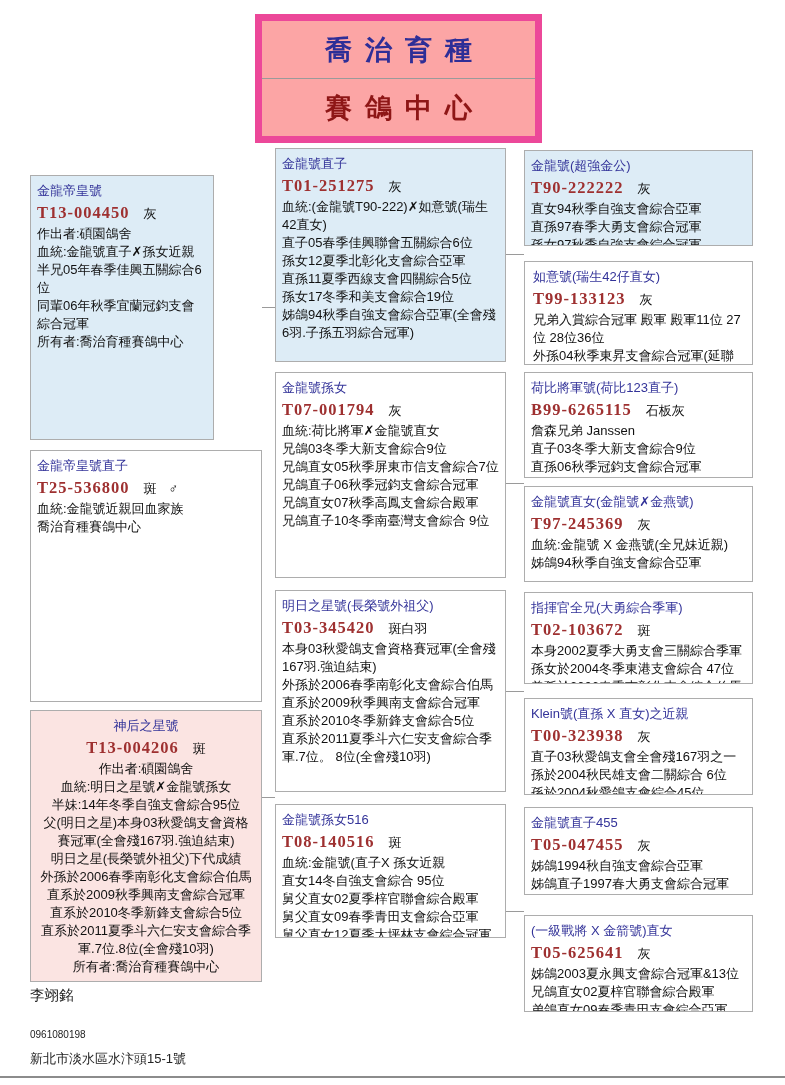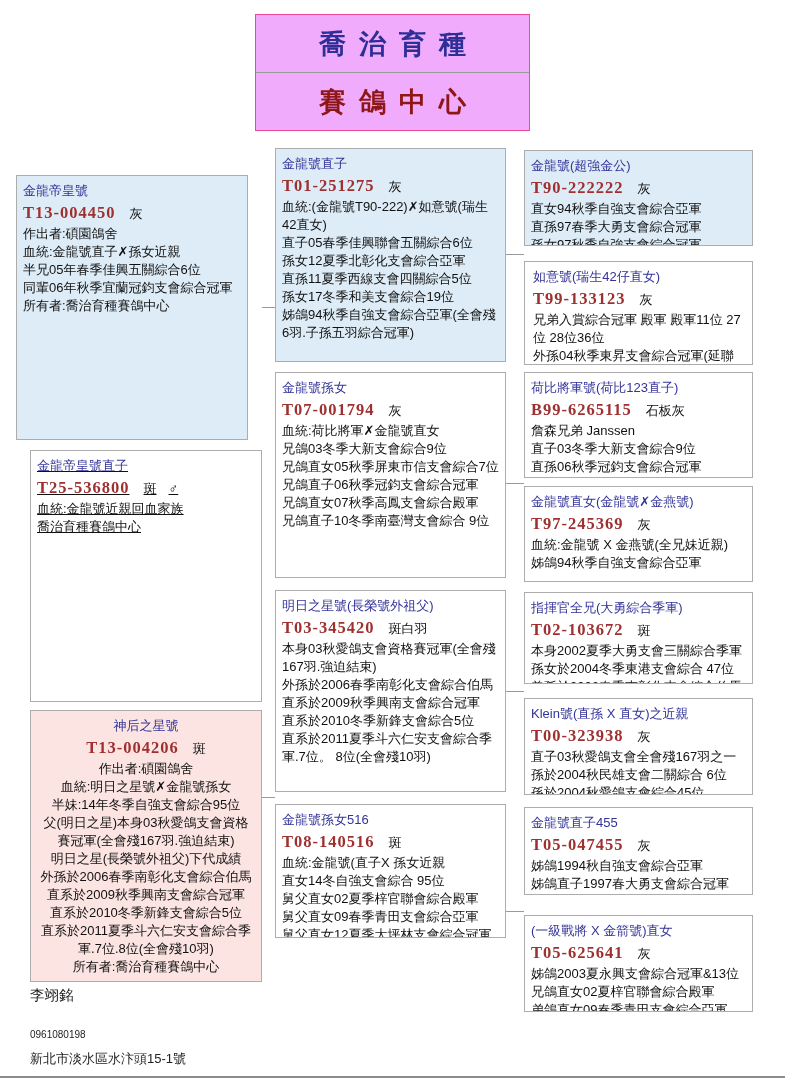--- a/index.html
+++ b/index.html
@@ -1,20 +1,20 @@
 <!DOCTYPE html>
 <html><head>
 <meta charset="utf-8">
 <style>
   html,body{margin:0;padding:0;background:#ffffff;}
   #page{position:relative;width:785px;height:1085px;background:#ffffff;overflow:hidden;
         font-family:"Liberation Sans",sans-serif;color:#111;}
 
   
-  .hdr{position:absolute;left:255px;top:14px;width:273px;border:1px solid #ec4899;background:#f0abfc;}
+  .hdr{position:absolute;left:255px;top:14px;width:273px;border:7px solid #ec4899;background:#fca5a5;}
   .hdr-cell{height:57px;display:flex;align-items:center;justify-content:center;
             font-family:"Liberation Serif",serif;font-size:27px;font-weight:bold;
             letter-spacing:13px;text-indent:13px;}
   .hdr-top{border-bottom:1px solid #9a9a9a;color:#2e2e97;}
   .hdr-bottom{color:#8e1616;}
 
   
   .box{position:absolute;border:1px solid #adadad;background:#fff;box-sizing:border-box;
        padding:5px 6px;overflow:hidden;font-size:13px;line-height:18px;}
   .box.bluebg{background:#ddecf6;}
@@ -41,30 +41,30 @@
 </head>
 <body>
 
 <div id="page">
 
   <div class="hdr">
     <div class="hdr-cell hdr-top">喬治育種</div>
     <div class="hdr-cell hdr-bottom">賽鴿中心</div>
   </div>
 
-  <div class="box bluebg" style="left:16px;top:175px;width:232px;height:265px;">
+  <div class="box bluebg" style="left:30px;top:175px;width:184px;height:265px;">
       <div class="btitle">金龍帝皇號</div>
       <div class="ringrow"><span class="ring">T13-004450</span><span class="note">灰</span></div>
       <div class="bline">作出者:碩園鴿舍</div>
       <div class="bline">血統:金龍號直子✗孫女近親</div>
       <div class="bline">半兄05年春季佳興五關綜合6位</div>
       <div class="bline">同輩06年秋季宜蘭冠鈞支會綜合冠軍</div>
       <div class="bline">所有者:喬治育種賽鴿中心</div>
     </div>
-  <div class="box" style="left:30px;top:450px;width:232px;height:252px;text-decoration:underline;">
+  <div class="box" style="left:30px;top:450px;width:232px;height:252px;">
       <div class="btitle">金龍帝皇號直子</div>
       <div class="ringrow"><span class="ring">T25-536800</span><span class="note">斑</span><span class="sex">♂</span></div>
       <div class="bline">血統:金龍號近親回血家族</div>
       <div class="bline">喬治育種賽鴿中心</div>
     </div>
   <div class="box pinkbg" style="left:30px;top:710px;width:232px;height:272px;text-align:center;">
       <div class="btitle">神后之星號</div>
       <div class="ringrow"><span class="ring">T13-004206</span><span class="note">斑</span></div>
       <div class="bline">作出者:碩園鴿舍</div>
       <div class="bline">血統:明日之星號✗金龍號孫女</div>

